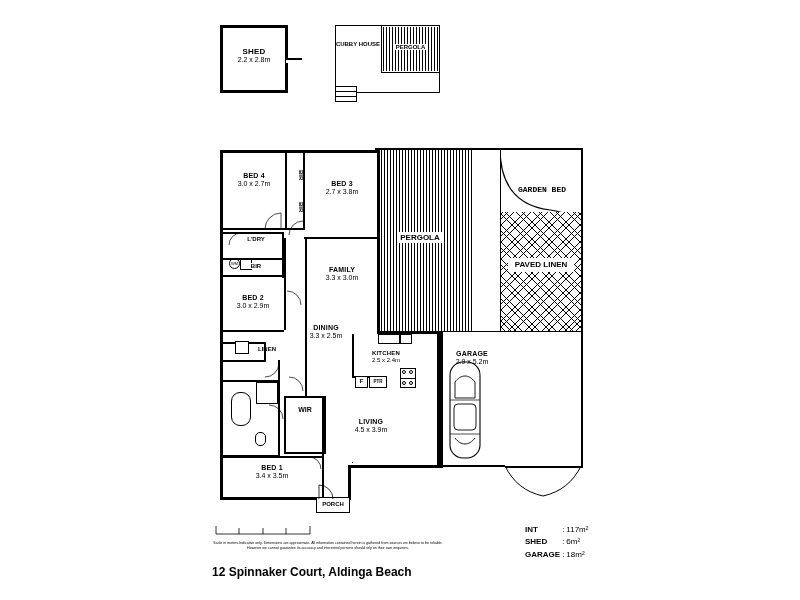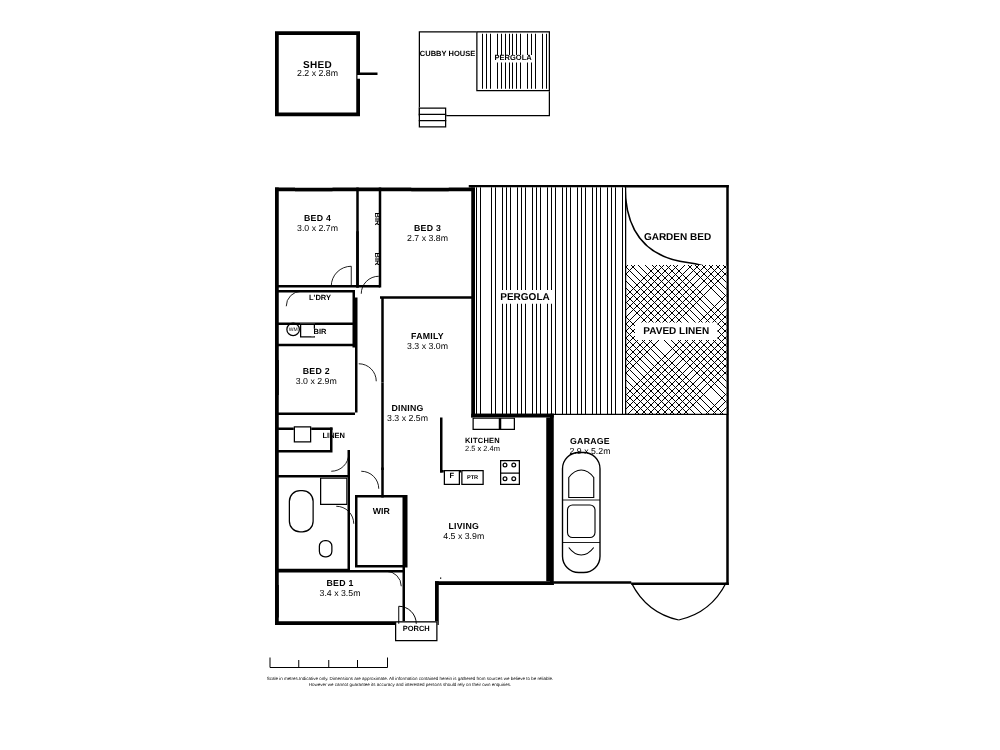--- a/index.html
+++ b/index.html
@@ -68,21 +68,21 @@
 
   <div class="paved-hatch" style="position:absolute;left:500px;top:212px;width:81px;height:120px;"></div>
   <div class="wall" style="left:500px;top:331px;width:82px;height:1.2px;"></div>
 
   <div class="pergola-hatch" style="position:absolute;left:378px;top:150px;width:122px;height:182px;border-right:1px solid #000;"></div>
   <div class="wall" style="left:378px;top:331px;width:124px;height:1.2px;"></div>
 
   <div class="lbl f8" style="left:385px;top:233px;width:70px;font-weight:bold;">
     <span style="background:#fff;padding:1px 3px;">PERGOLA</span>
   </div>
-  <div class="lbl f8" style="left:505px;top:185px;width:74px;line-height:1.25;font-weight:bold;">
+  <div class="lbl f8" style="left:505px;top:185px;width:74px;line-height:1.25;font-weight:bold;font-family:Liberation Mono, monospace;">
     <span>GARDEN BED</span>
   </div>
   <div class="lbl f8" style="left:508px;top:258px;width:66px;line-height:1.25;font-weight:bold;background:#fff;padding:2px 0;">
     <span>PAVED LINEN</span>
   </div>
 
   <div class="wall" style="left:220px;top:150px;width:160px;height:3px;"></div>
   <div class="wall" style="left:220px;top:150px;width:3px;height:350px;"></div>
   <div class="wall" style="left:220px;top:497px;width:130px;height:3px;"></div>
   <div class="wall" style="left:377px;top:150px;width:3px;height:184px;"></div>
@@ -275,15 +275,35 @@
     <line x1="2" y1="10" x2="96" y2="10" stroke="#000" stroke-width="0.8"></line>
     <line x1="2" y1="2" x2="2" y2="10" stroke="#000" stroke-width="0.8"></line>
     <line x1="25" y1="4" x2="25" y2="10" stroke="#000" stroke-width="0.8"></line>
     <line x1="49" y1="4" x2="49" y2="10" stroke="#000" stroke-width="0.8"></line>
     <line x1="72" y1="4" x2="72" y2="10" stroke="#000" stroke-width="0.8"></line>
     <line x1="96" y1="2" x2="96" y2="10" stroke="#000" stroke-width="0.8"></line>
   </svg>
 
   <div class="disc" style="left:208px;top:541px;">Scale in metres.Indicative only. Dimensions are approximate. All information contained herein is gathered from sources we believe to be reliable. However we cannot guarantee its accuracy and interested persons should rely on their own enquiries.</div>
 
-
+  <table class="legend" style="left:525px;top:524px;border-collapse:collapse;">
+    <tbody>
+        <tr>
+      <td style="font-weight:bold;">INT</td>
+      <td>:</td>
+      <td>117m²</td>
+    </tr>
+    <tr>
+      <td style="font-weight:bold;">SHED</td>
+      <td>:</td>
+      <td>6m²</td>
+    </tr>
+    <tr>
+      <td style="font-weight:bold;">GARAGE</td>
+      <td>:</td>
+      <td>18m²</td>
+    </tr>
+  </tbody>
+    </table>
+
+  <div class="title" style="left:212px;top:565px;">12 Spinnaker Court, Aldinga Beach</div>
 
 </div>
 
 </body></html>

